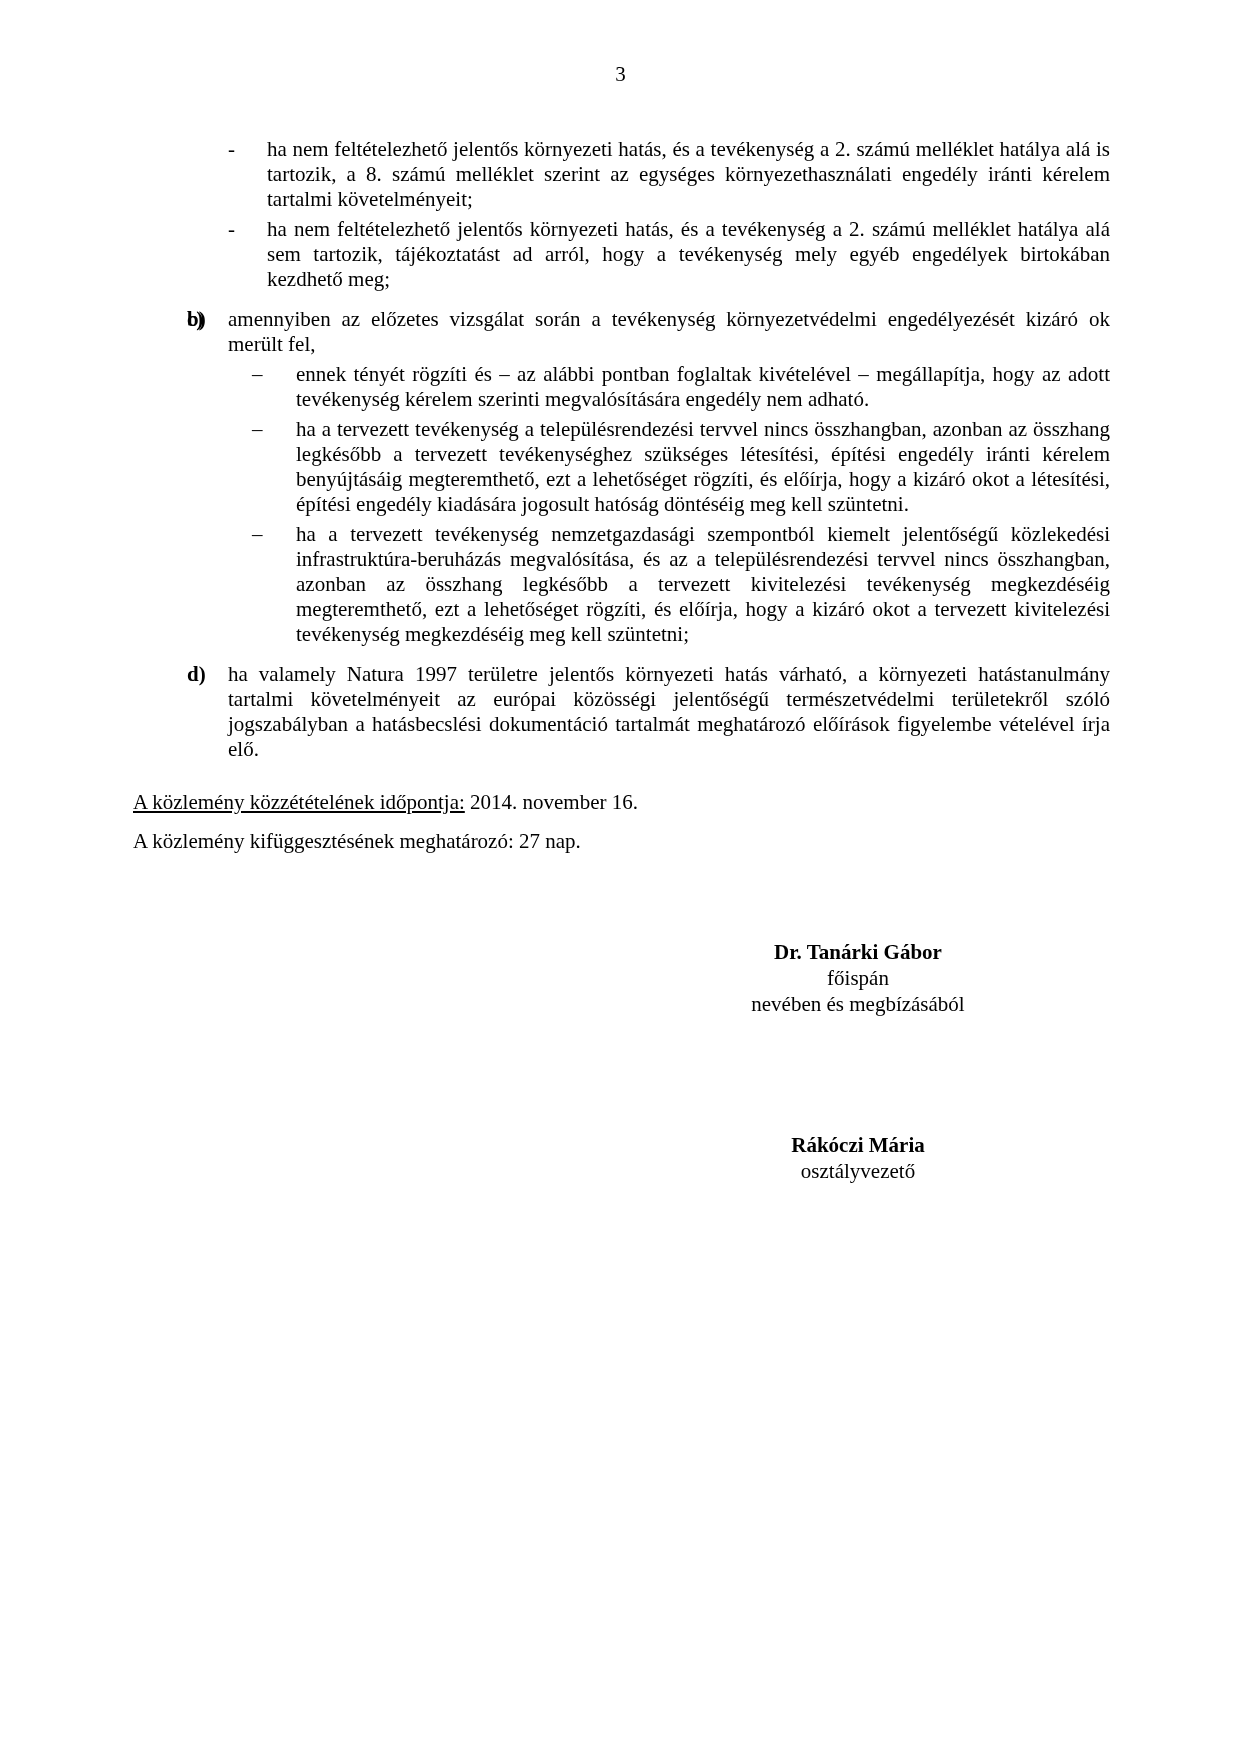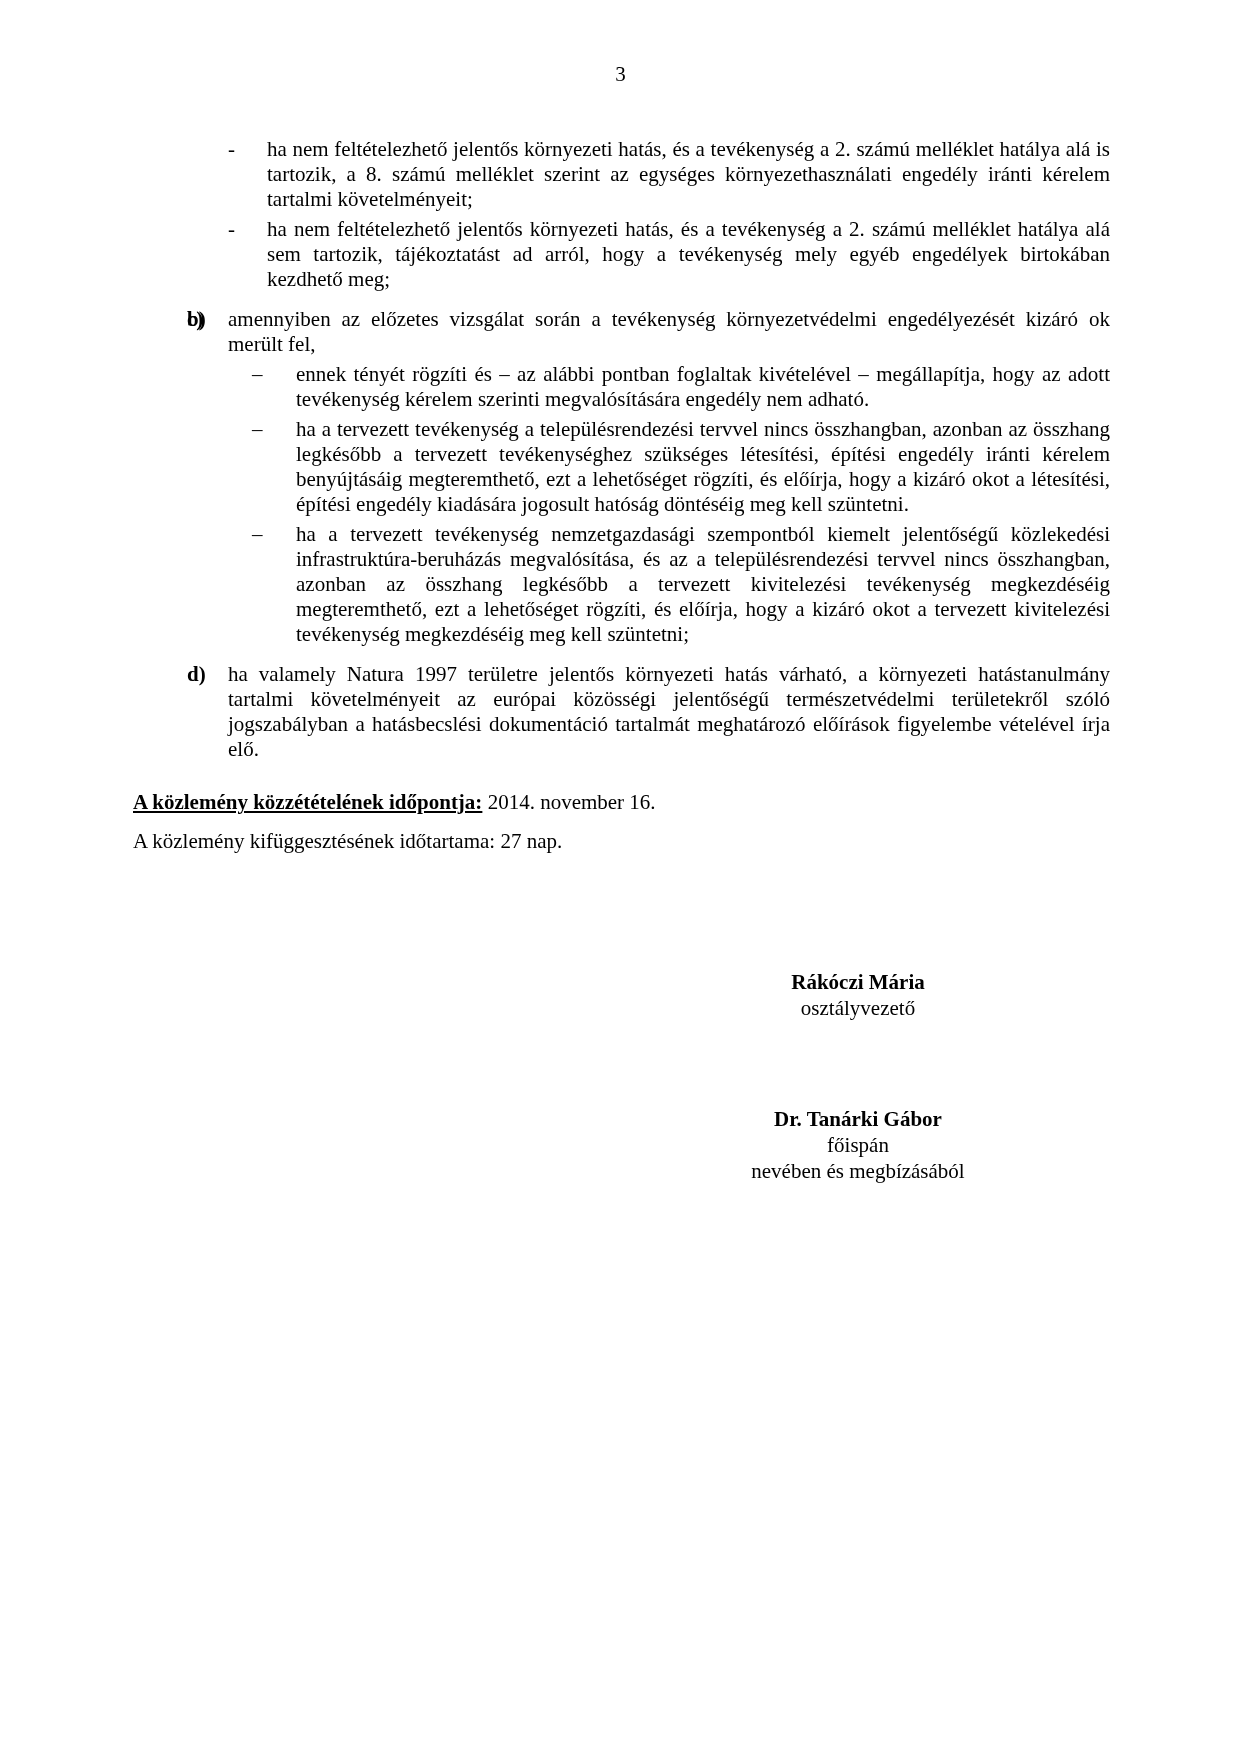--- a/index.html
+++ b/index.html
@@ -43,21 +43,21 @@
   .sub-item .marker { left: 119px; }
 
   .mt-first { margin-top: 50px; }
   .mt-sib   { margin-top: 5px; }
   .mt-para  { margin-top: 15px; }
 
   .plain-line { text-align: left; }
   .pub-line   { margin-top: 28px; }
   .post-line  { margin-top: 14px; }
   .place-line { margin-top: 14px; }
-  .bold-underline { font-weight: bold; text-decoration: underline; text-align: right; }
+  .bold-underline { font-weight: normal; text-decoration: underline; text-align: right; }
   .italic { font-style: italic; }
 
   .sig {
     width: 500px;
     margin-left: 475px; 
     text-align: center;
     line-height: 26px;
   }
   .sig-1 { margin-top: 85px; }
   .sig-2 { margin-top: 115px; }
@@ -109,30 +109,30 @@
       <span class="marker">d)</span>
       <span>ha valamely Natura 1997 területre jelentős környezeti hatás várható, a környezeti hatástanulmány tartalmi követelményeit az európai közösségi jelentőségű természetvédelmi területekről szóló jogszabályban a hatásbecslési dokumentáció tartalmát meghatározó előírások figyelembe vételével írja elő.</span>
     </div>
 
     <div class="plain-line pub-line">
       <span class="bold-underline">A közlemény közzétételének időpontja:</span>
       <span>2014. november 16.</span>
     </div>
 
     <div class="plain-line post-line">
-      <span>A közlemény kifüggesztésének időtartama:</span>
+      <span>A közlemény kifüggesztésének meghatározó:</span>
       <span>27 nap.</span>
     </div>
 
-
-    <div class="sig sig-2">
-      <div class="sig-name">Rákóczi Mária</div>
-      <div class="sig-title">osztályvezető</div>
-    </div>
 
     <div class="sig sig-1">
       <div class="sig-name">Dr. Tanárki Gábor</div>
       <div class="sig-title">főispán</div>
       <div class="sig-note">nevében és megbízásából</div>
     </div>
 
+    <div class="sig sig-2">
+      <div class="sig-name">Rákóczi Mária</div>
+      <div class="sig-title">osztályvezető</div>
+    </div>
+
   </div>
 </div>
 
 </body></html>

